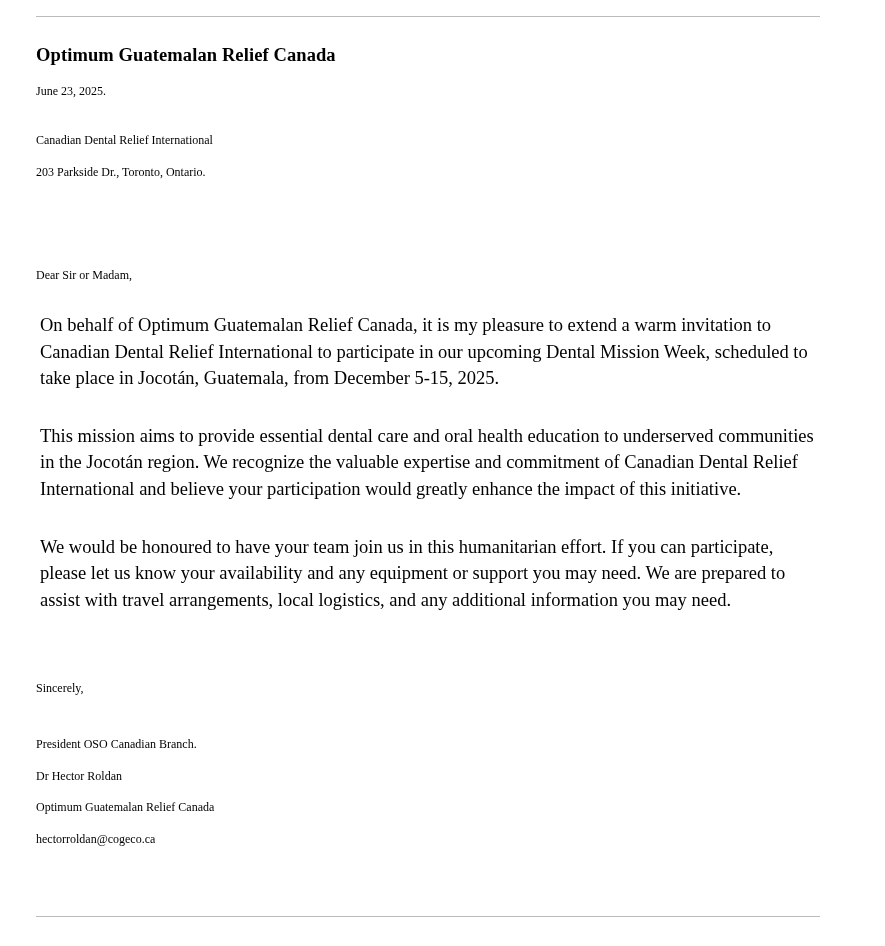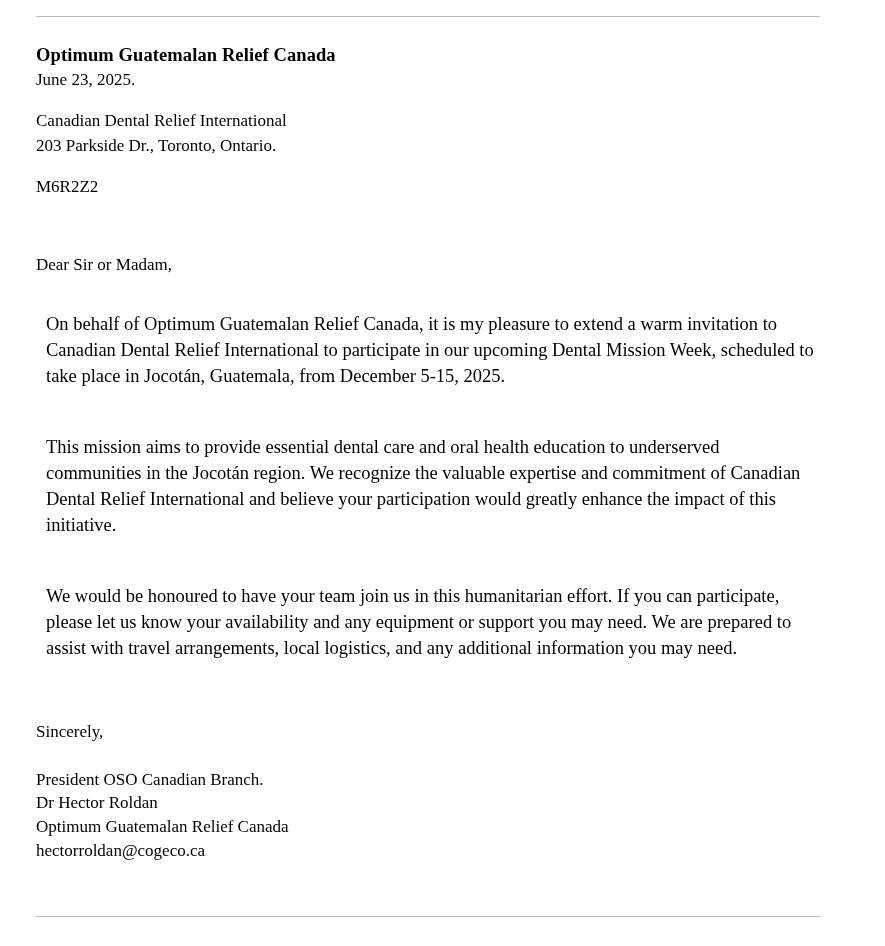--- a/index.html
+++ b/index.html
@@ -37,39 +37,40 @@
     width: 790px;
   }
 
   .letterhead {
     font-weight: bold;
     font-size: 18.5px;
     line-height: 1.42;
     letter-spacing: 0.1px;
   }
   .line {
-    font-size: 17px;
+    font-size: 12px;
     line-height: 1.42;
+    margin-top: 15px;
   }
   .block {
     margin-bottom: 0;
   }
   .gap-sm { height: 17px; }
   .gap-md { height: 24px; }
   .gap-lg { height: 30px; }
 
   .subject-line {
     font-size: 18.5px;
     line-height: 1.42;
   }
   .subject-label {
     font-weight: bold;
   }
   p.para {
-    margin: 10px;
+    margin: 4px;
     font-size: 18.5px;
     line-height: 1.42;
     text-align: left;
   }
   .sig-block .line { line-height: 1.4; }
 </style>
 </head>
 <body>
 
 <div class="page">
@@ -83,21 +84,20 @@
 
     <div class="gap-sm"></div>
 
     <div class="block">
       <div class="line">Canadian Dental Relief International</div>
       <div class="line">203 Parkside Dr., Toronto, Ontario.</div>
     </div>
 
     <div class="gap-sm"></div>
 
-    <div class="line">M6R2Z2</div>
 
     <div class="gap-lg"></div>
 
 
     <div class="gap-md"></div>
 
     <div class="line">Dear Sir or Madam,</div>
 
     <div class="gap-md"></div>
 

